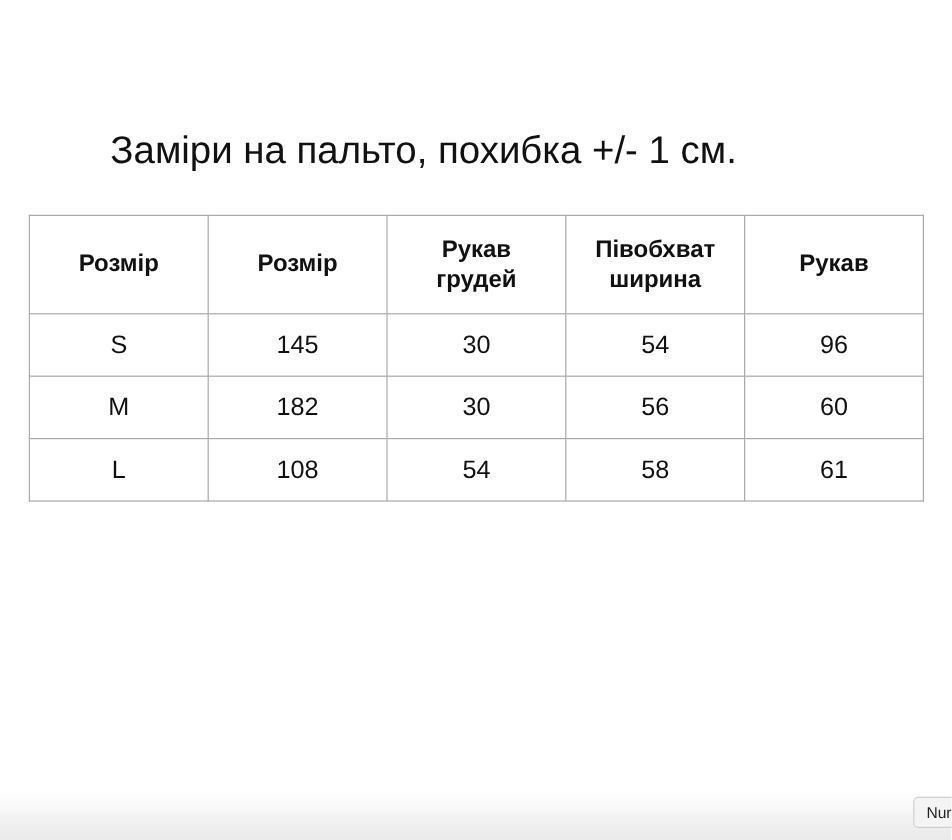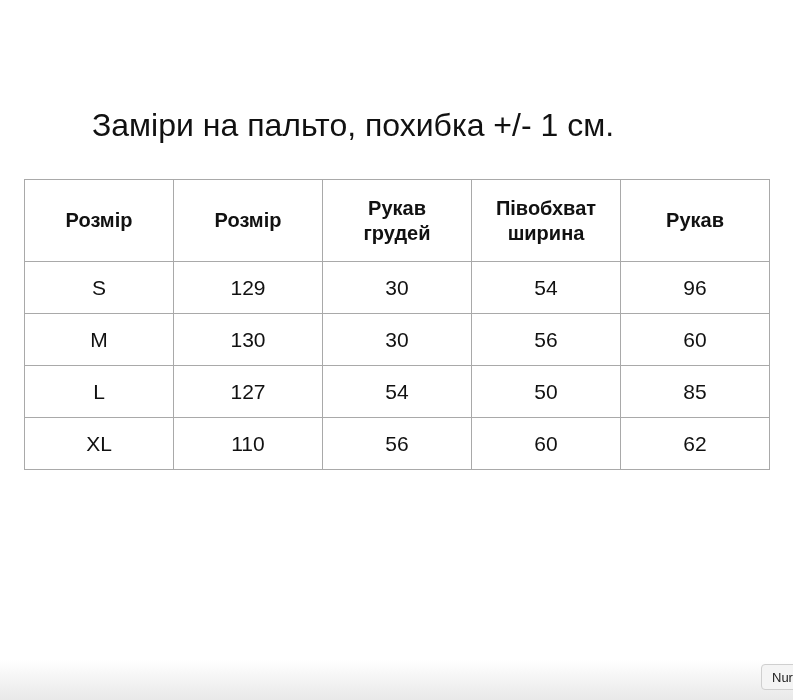--- a/index.html
+++ b/index.html
@@ -51,43 +51,36 @@
       <th><span>Розмір</span></th>
       <th><span>Розмір</span></th>
       <th><span>Рукав</span><br><span>грудей</span></th>
       <th><span>Півобхват</span><br><span>ширина</span></th>
       <th><span>Рукав</span></th>
     </tr>
   </thead>
   <tbody>
     <tr>
       <td>S</td>
-      <td>129</td>
+      <td>145</td>
       <td>30</td>
       <td>54</td>
       <td>96</td>
     </tr>
     <tr>
       <td>M</td>
-      <td>130</td>
+      <td>182</td>
       <td>30</td>
       <td>56</td>
       <td>60</td>
     </tr>
     <tr>
       <td>L</td>
-      <td>127</td>
+      <td>108</td>
       <td>54</td>
-      <td>50</td>
-      <td>85</td>
-    </tr>
-    <tr>
-      <td>XL</td>
-      <td>110</td>
-      <td>56</td>
-      <td>60</td>
-      <td>62</td>
+      <td>58</td>
+      <td>61</td>
     </tr>
   </tbody>
 </table>
 
 <div class="bottom-fade"></div>
 <div class="num-btn">Nur</div>
 
 </body></html>

